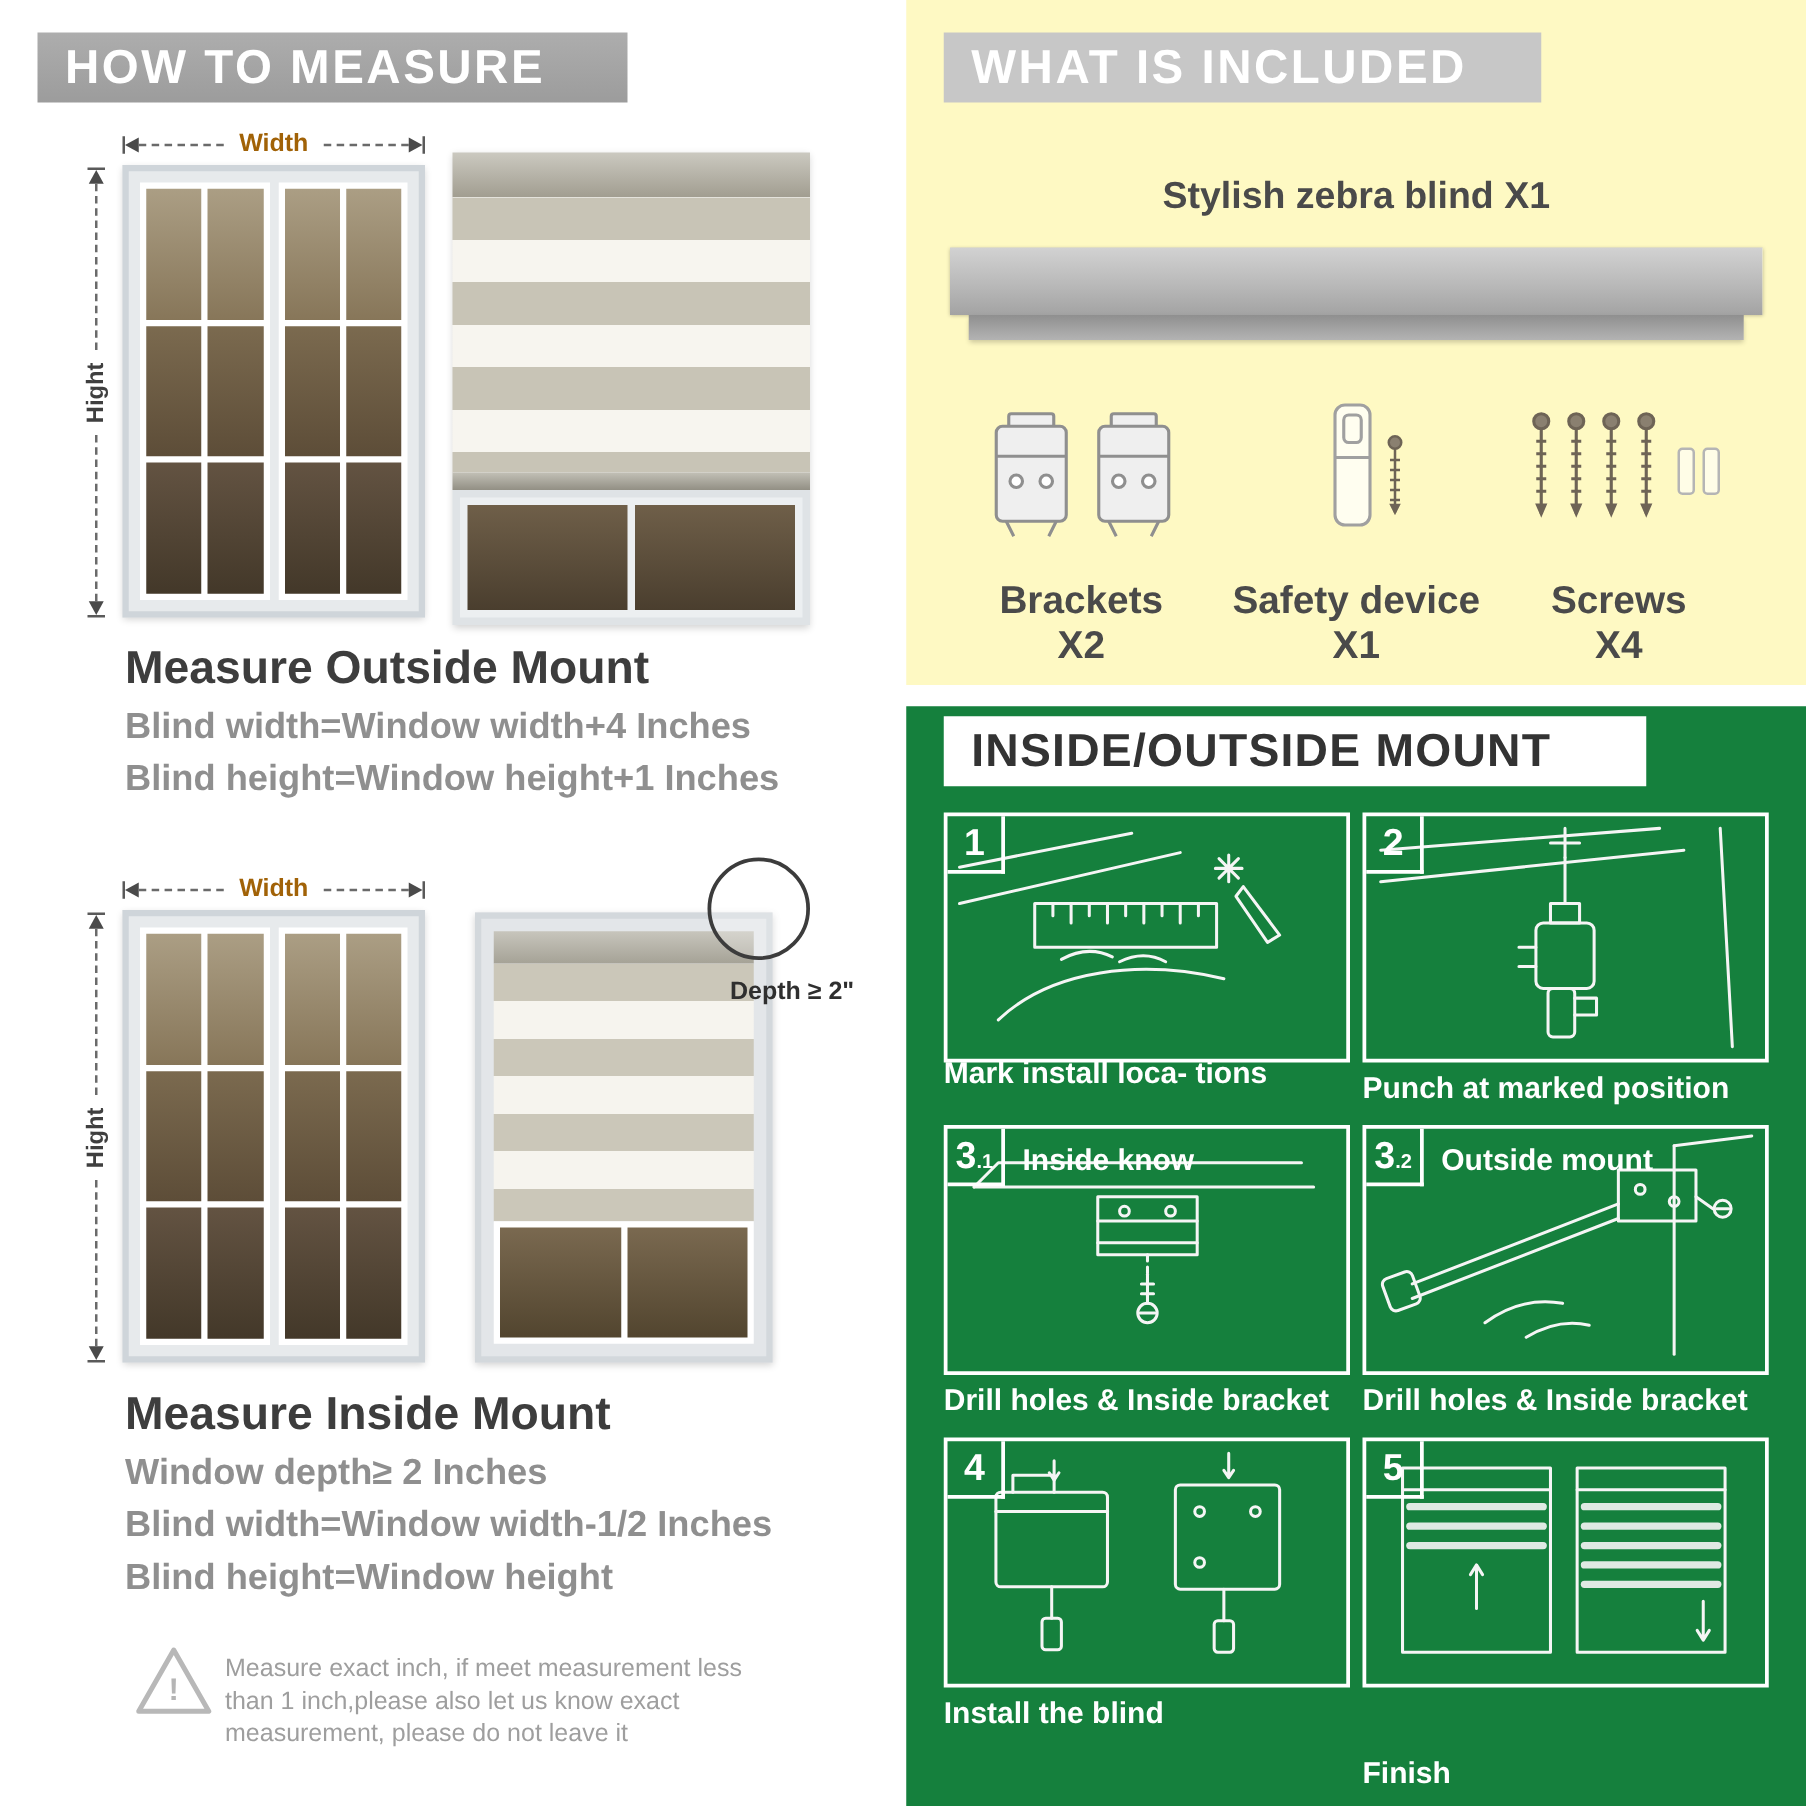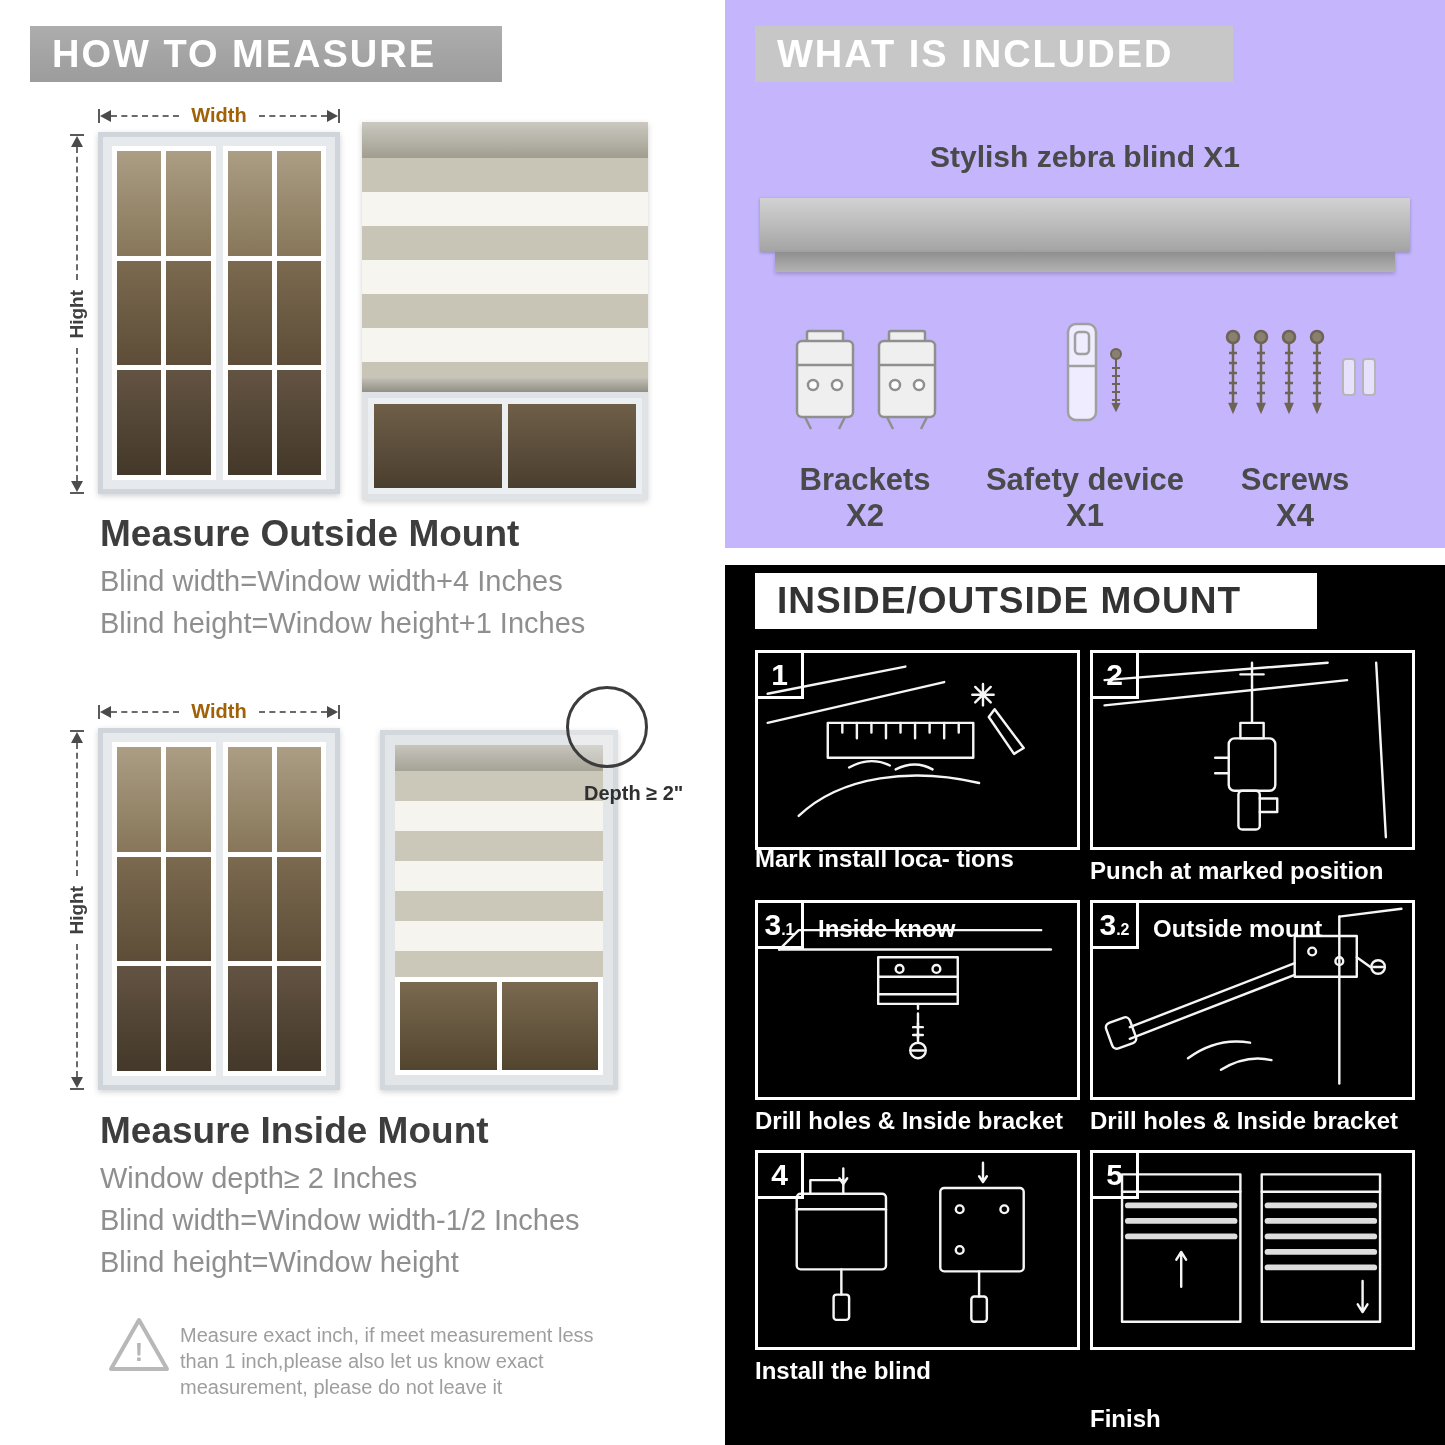--- a/index.html
+++ b/index.html
@@ -5,21 +5,21 @@
   *{margin:0;padding:0;box-sizing:border-box}
   html,body{width:1445px;height:1445px}
   body{font-family:"Liberation Sans",sans-serif;background:#ffffff;position:relative;overflow:hidden}
   .abs{position:absolute}
 
   
   .left-banner{left:30px;top:26px;width:472px;height:56px;background:linear-gradient(180deg,#adadad,#9c9c9c);
     color:#fff;font-size:38px;font-weight:bold;letter-spacing:2px;display:flex;align-items:center;padding-left:22px}
 
   .sec-title{color:#3d3d3d;font-size:37px;font-weight:bold}
-  .body-line{color:#8f8f8f;font-size:29px;font-weight:normal}
+  .body-line{color:#8f8f8f;font-size:29px;font-weight:bold}
 
   
   .window{background:#e7eaec;border:5px solid #cfd5da;padding:9px;display:flex;gap:7px;box-shadow:0 2px 6px rgba(0,0,0,.18)}
   .sash{background:#fff;padding:5px;flex:1;display:grid;grid-template-columns:1fr 1fr;grid-template-rows:1fr 1fr 1fr;gap:5px}
   .pane{background:linear-gradient(180deg,#7b6a4f,#5d4d38)}
   .sash .pane:nth-child(-n+2){background:linear-gradient(180deg,#ab9e84,#877659)}
   .sash .pane:nth-child(n+5){background:linear-gradient(180deg,#635342,#433829)}
 
   
   .h-arrow{display:flex;align-items:center;color:#4a4a4a}
@@ -50,32 +50,32 @@
   .pane-sm{flex:1;background:linear-gradient(180deg,#7a6950,#52452f)}
 
   .depth-circle{left:566px;top:686px;width:82px;height:82px;border:3px solid #3c3c3c;border-radius:50%;background:rgba(255,255,255,.25)}
   .depth-label{left:584px;top:782px;font-size:20px;font-weight:bold;color:#2f2f2f}
 
   .warn-text{color:#9e9e9e;font-size:20px;line-height:26px}
   .warn-wrap{left:106px;top:1314px;width:66px;height:62px}
   .warn-excl{position:absolute;left:0;top:24px;width:100%;text-align:center;color:#b5b5b5;font-size:25px;font-weight:bold}
 
   
-  .right-top{left:725px;top:0;width:720px;height:548px;background:#c4b5fd}
+  .right-top{left:725px;top:0;width:720px;height:548px;background:#fef9c3}
   .right-banner{position:absolute;left:30px;top:26px;width:478px;height:56px;background:#c7c7c7;
     color:#fff;font-size:38px;font-weight:bold;letter-spacing:2px;display:flex;align-items:center;padding-left:22px}
   .product-label{position:absolute;left:0;top:140px;width:720px;text-align:center;color:#4a4a4a;font-size:30px;font-weight:bold}
   .headrail-top{position:absolute;left:35px;top:198px;width:650px;height:54px;
     background:linear-gradient(180deg,#d2d2d2 0%,#b9b9b9 55%,#a3a3a3 100%);box-shadow:0 1px 3px rgba(0,0,0,.25)}
   .headrail-bottom{position:absolute;left:50px;top:252px;width:620px;height:20px;
     background:linear-gradient(180deg,#8f8f8f,#b3b3b3);box-shadow:0 2px 4px rgba(0,0,0,.2)}
   .item-label{position:absolute;color:#4a4a4a;font-size:31px;font-weight:bold;text-align:center}
 
   
-  .right-bottom{left:725px;top:565px;width:720px;height:880px;background:#000000}
+  .right-bottom{left:725px;top:565px;width:720px;height:880px;background:#15803d}
   .mount-banner{position:absolute;left:30px;top:8px;width:562px;height:56px;background:#ffffff;
     color:#333;font-size:37px;font-weight:bold;letter-spacing:1px;display:flex;align-items:center;padding-left:22px}
   .panel{position:absolute;width:325px;height:200px;border:3px solid #ffffff}
   .badge{position:absolute;left:0;top:0;width:46px;height:46px;border-right:3px solid #fff;border-bottom:3px solid #fff;
     color:#fff;font-size:30px;font-weight:bold;display:flex;align-items:center;justify-content:center}
   .badge .sub{font-size:16px;font-weight:bold;margin-top:10px}
   .panel-label{position:absolute;left:60px;top:12px;color:#fff;font-size:24px;font-weight:bold}
   .caption{position:absolute;color:#fff;font-size:24px;font-weight:bold}
   .panel svg{position:absolute;left:0;top:0;width:100%;height:100%}
 </style>

